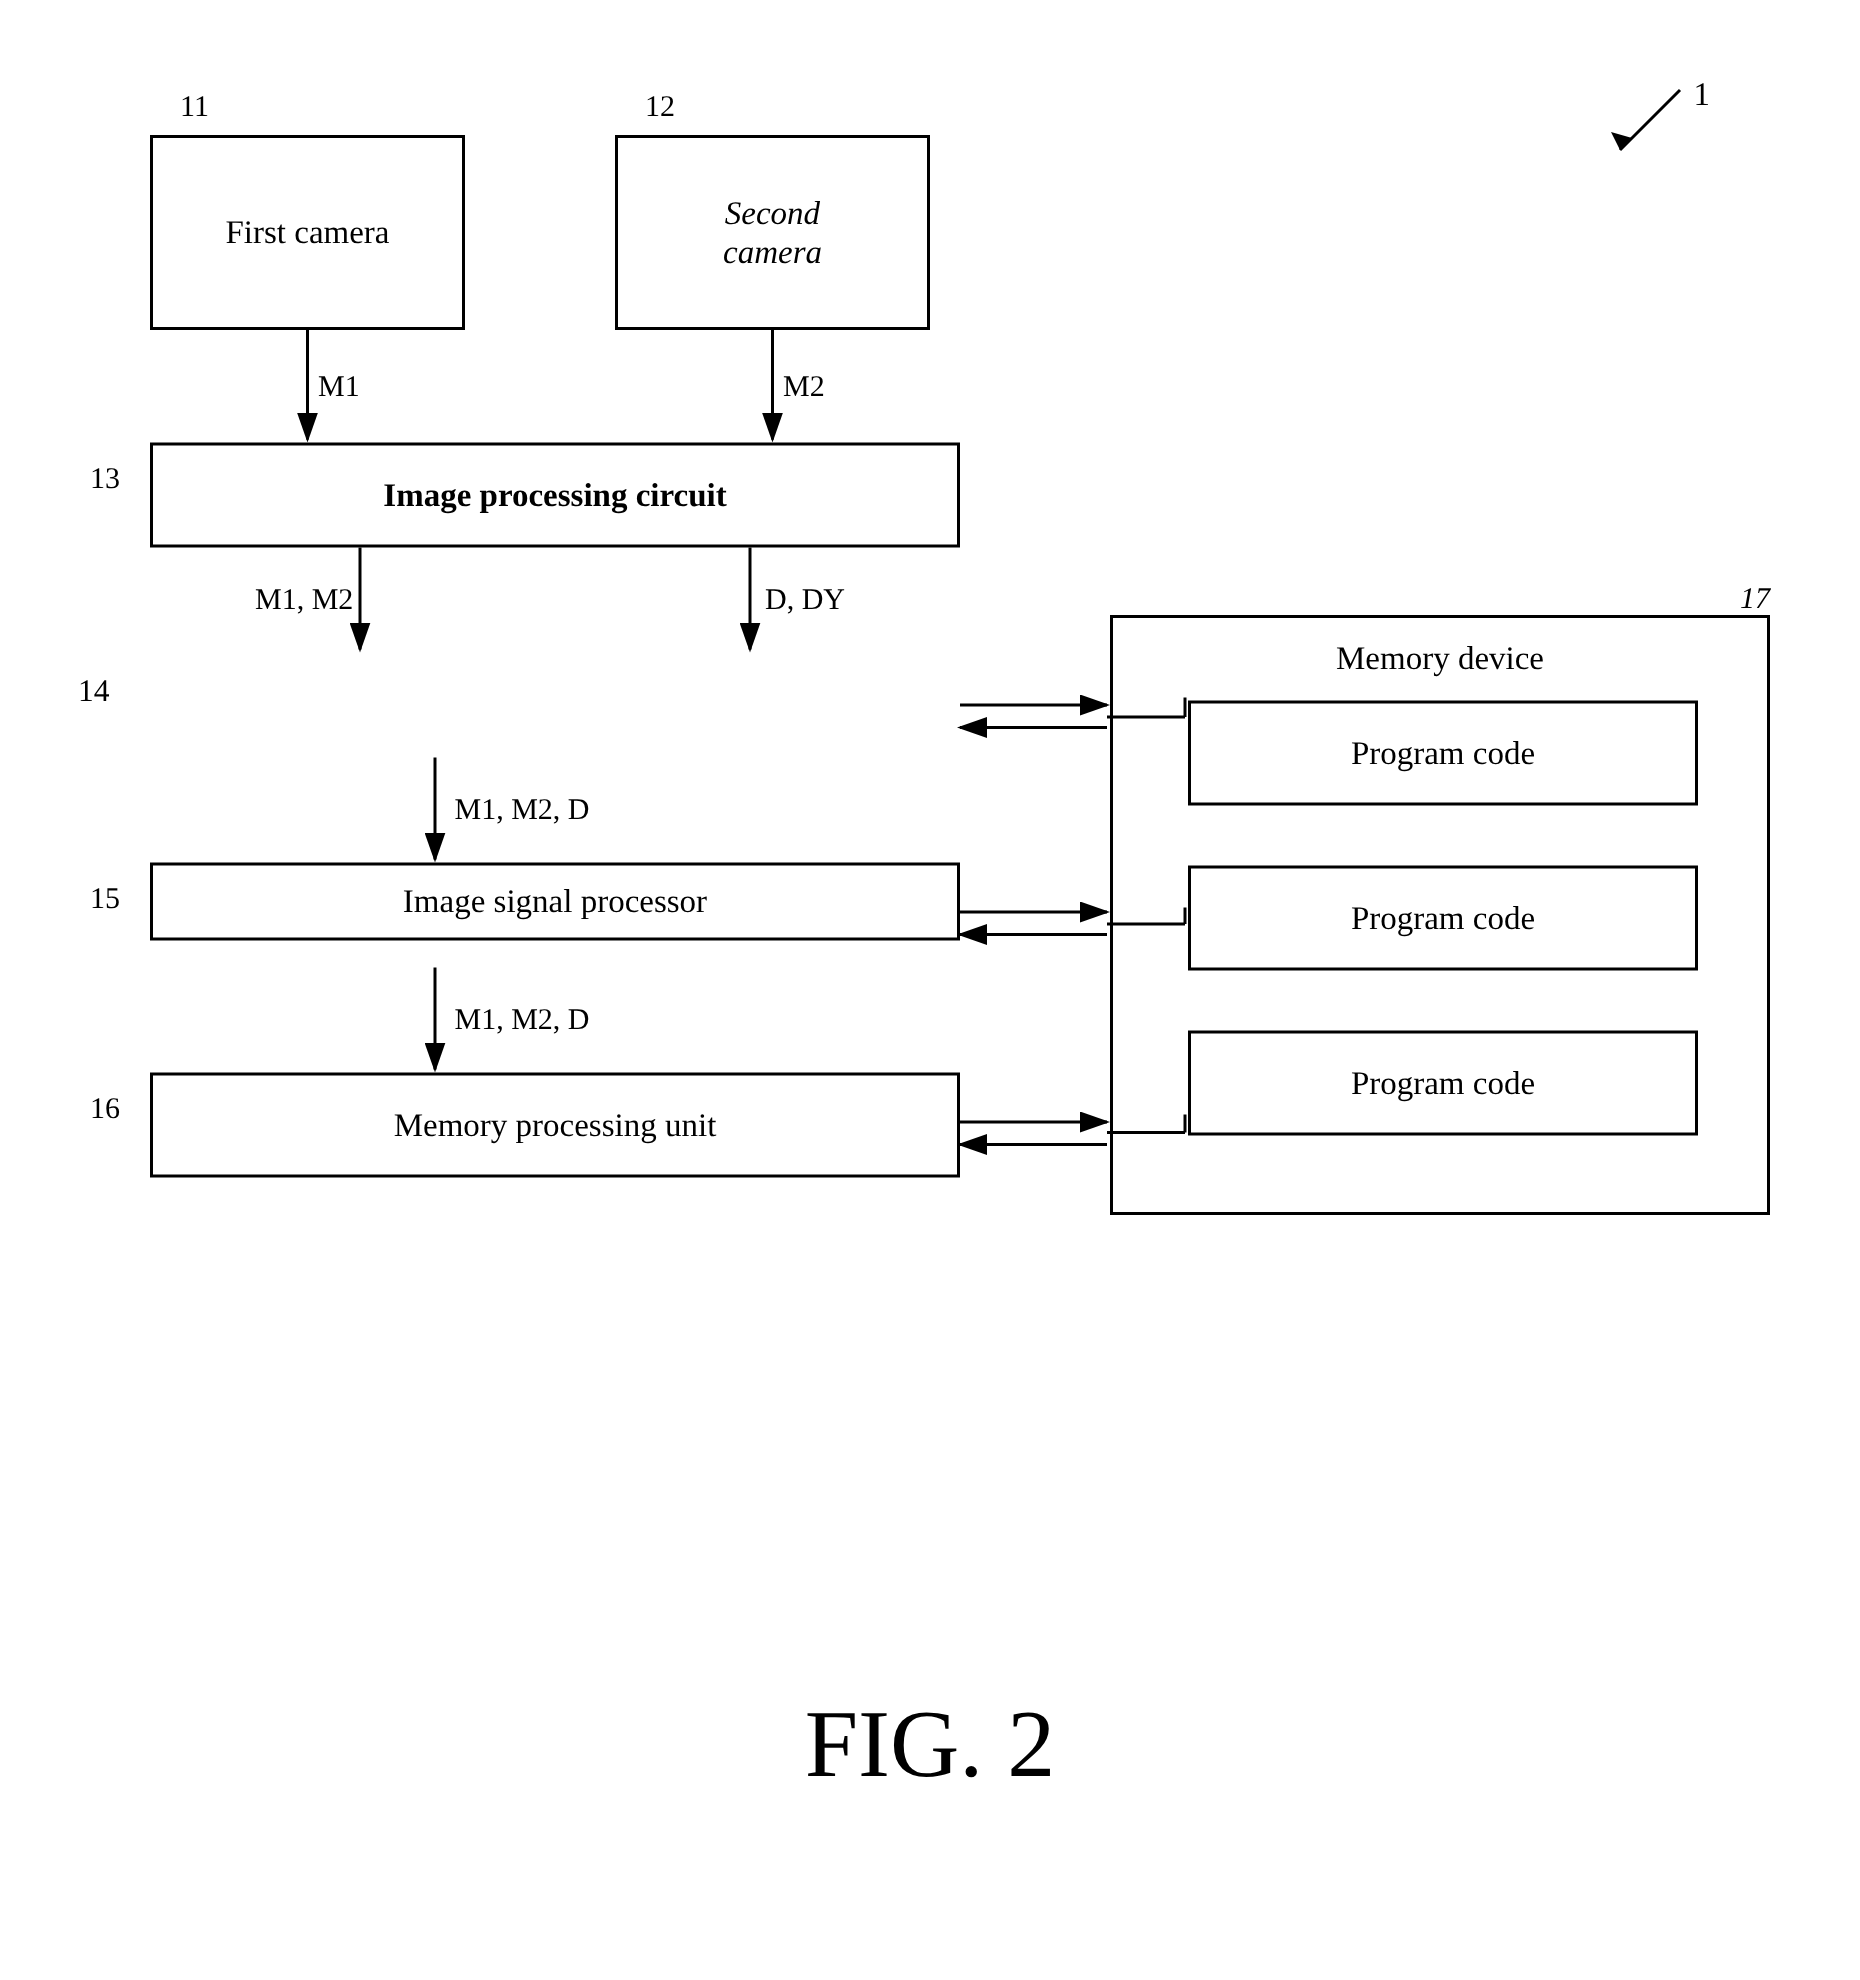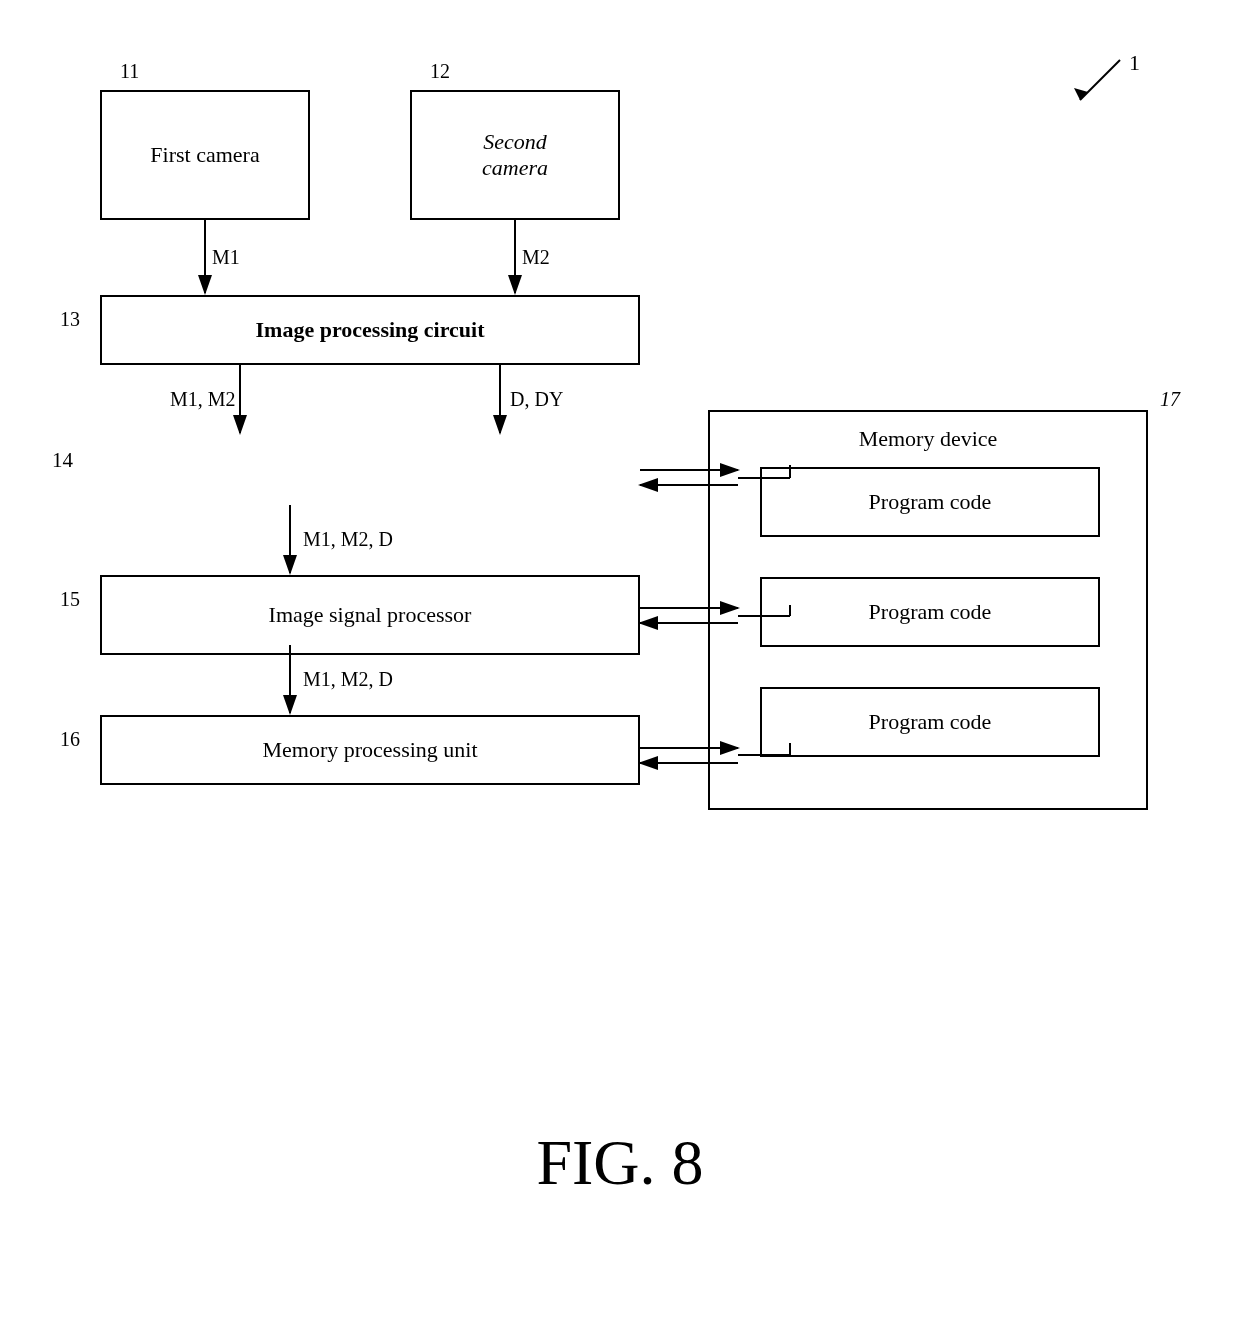--- a/index.html
+++ b/index.html
@@ -76,32 +76,32 @@
 
   <div class="box" style="left:60px; top:265px; width:540px; height:70px;font-weight:bold;">
     <span>Image processing circuit</span>
   </div>
 
   <div style="position:absolute; top:418px; left:12px; font-size:21px;">14</div>
 
 
   <div style="position:absolute; top:558px; left:20px; font-size:20px;">15</div>
 
-  <div class="box" style="left:60px; top:545px; width:540px; height:80px;">
+  <div class="box" style="left:60px; top:545px; width:540px; height:52px;">
     <span>Image signal processor</span>
   </div>
 
   <div style="position:absolute; top:698px; left:20px; font-size:20px;">16</div>
 
   <div class="box" style="left:60px; top:685px; width:540px; height:70px;">
     <span>Memory processing unit</span>
   </div>
 
   <div style="position:absolute; top:358px; right:20px; font-size:20px;font-style:italic;">17</div>
-  <div class="box" style="left:668px; top:380px; width:440px; height:400px; border: 2.5px solid #000;">
+  <div class="box" style="left:700px; top:380px; width:440px; height:400px; border: 2.5px solid #000;">
     <span style="position:absolute; top:14px; left:0; width:100%; text-align:center; font-size:22px;">Memory device</span>
 
     <div class="box" style="position:absolute; top:55px; left:50px; width:340px; height:70px; border:2.5px solid #000;">
       <span>Program code</span>
     </div>
 
     <div class="box" style="position:absolute; top:165px; left:50px; width:340px; height:70px; border:2.5px solid #000;">
       <span>Program code</span>
     </div>
 
@@ -160,15 +160,15 @@
 
     <line x1="750" y1="448" x2="750" y2="435" stroke="#000" stroke-width="2"></line>
 
     <line x1="698" y1="586" x2="750" y2="586" stroke="#000" stroke-width="2"></line>
     <line x1="750" y1="586" x2="750" y2="575" stroke="#000" stroke-width="2"></line>
 
     <line x1="698" y1="725" x2="750" y2="725" stroke="#000" stroke-width="2"></line>
     <line x1="750" y1="725" x2="750" y2="713" stroke="#000" stroke-width="2"></line>
   </svg>
 
-  <div class="fig-title">FIG. 8</div>
+  <div class="fig-title">FIG. 2</div>
 
 </div>
 
 </body></html>

